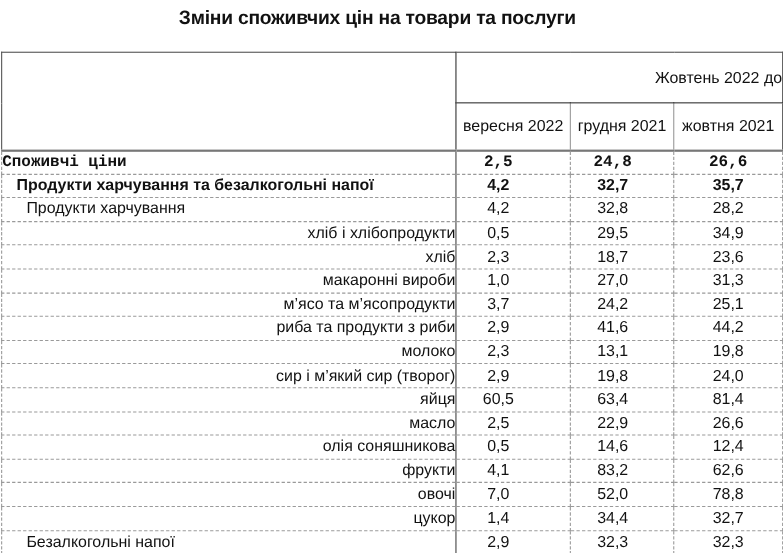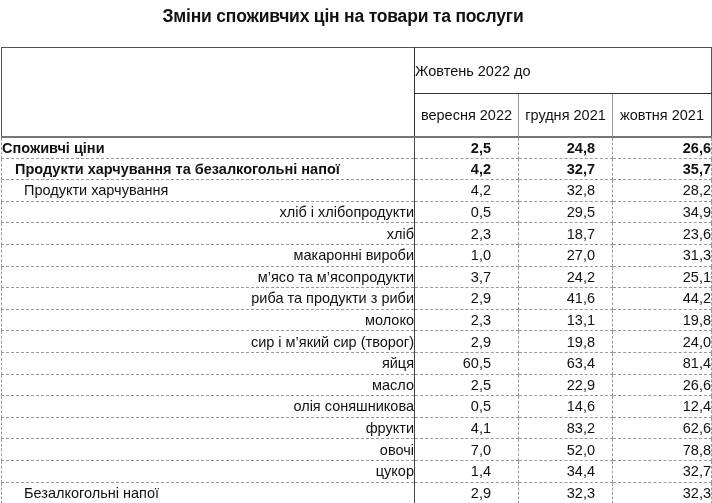--- a/index.html
+++ b/index.html
@@ -50,21 +50,21 @@
       border-top: 1.5px solid #555;
       border-left: 1.5px solid #555;
       border-right: 1.5px solid #333;
       border-bottom: 2px solid #777;
     }
     .h-group {
       height: 46px;
       border-top: 1.5px solid #555;
       border-right: 1.5px solid #555;
       border-bottom: 1.5px solid #333;
-      text-align: left;
+      text-align: right;
       vertical-align: middle;
     }
     .h-sub {
       height: 43px;
       text-align: center;
       vertical-align: middle;
       border-right: 1px solid #999;
       border-bottom: 2px solid #777;
       white-space: nowrap;
       font-size: 14.5px;
@@ -79,29 +79,29 @@
       border-bottom: 1px dashed #9a9a9a;
       white-space: nowrap;
       line-height: 20px;
     }
     td.label {
       border-left: 1px dashed #9a9a9a;
       border-right: 1px solid #444;
       padding-left: 2px;
     }
     td.num {
-      text-align: right;
+      text-align: center;
       padding-right: 26px;
       border-right: 1px dashed #9a9a9a;
     }
     td.num.c1 { padding-right: 27px; }
     td.num.c2 { padding-right: 17px; }
     td.num.c3 { border-right: 1px dashed #9a9a9a; }
 
-    tr.lvl0 td { font-weight: bold; }
+    tr.lvl0 td { font-weight: bold; font-family: Liberation Mono, monospace; }
     tr.lvl1 td { font-weight: bold; margin-top: 28px; }
     tr.lvl1 td.label { padding-left: 13px; }
     tr.lvl2 td.label { padding-left: 22px; }
     tr.lvl3 td.label { padding-left: 37px; text-align: right; }
   </style>
 </head>
 <body>
 
 <div class="title">Зміни споживчих цін на товари та послуги</div>
 

